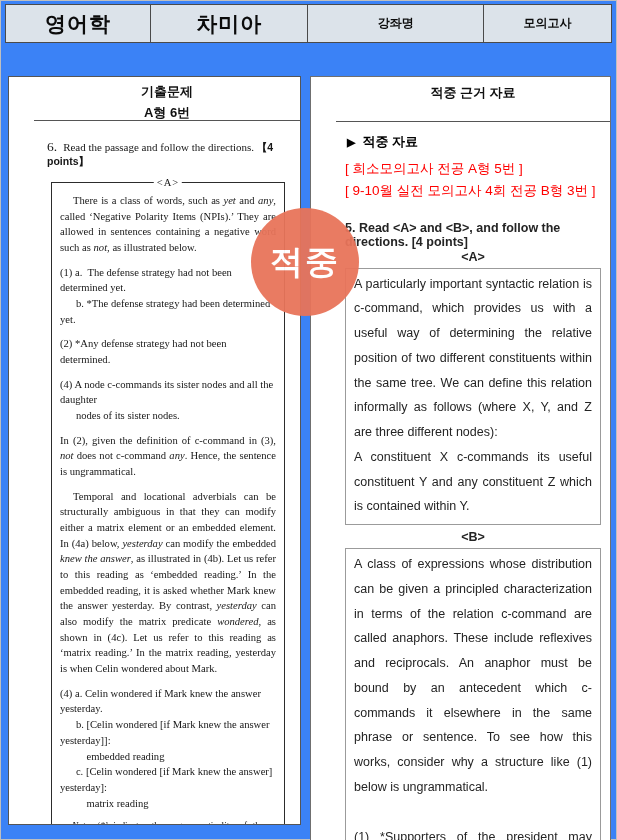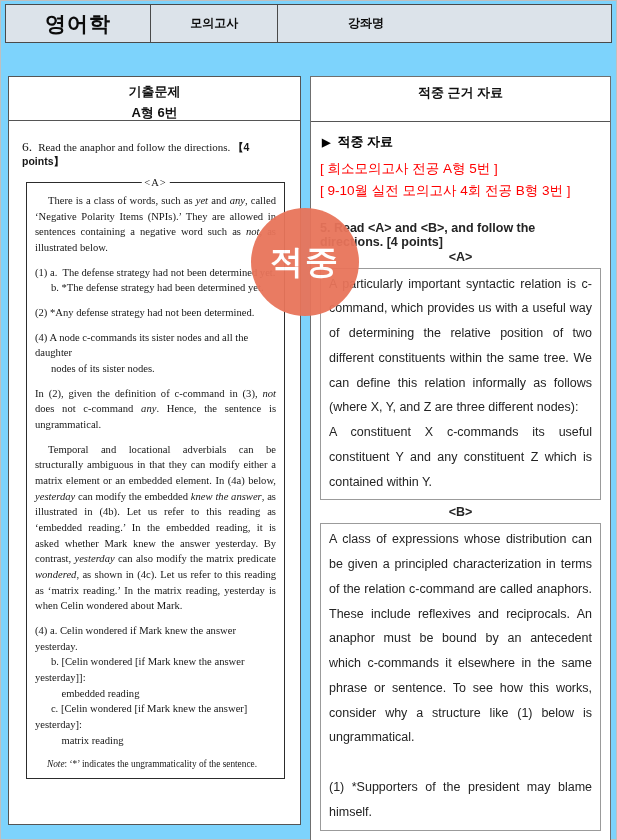--- a/index.html
+++ b/index.html
@@ -1,37 +1,37 @@
 <!DOCTYPE html>
 <html><head>
 <meta charset="utf-8">
 <style>
   * { box-sizing: border-box; margin: 0; padding: 0; }
   html,body { background:#e9e9e9; }
   .page {
-    position: relative; width: 617px; height: 840px; background: #7dd3fc;
+    position: relative; width: 617px; height: 840px; background: #3b82f6;
     overflow: hidden; font-family: "Liberation Sans", sans-serif;
     box-shadow: inset 0 0 0 1px #bfbfbf; margin: 0 auto;
   }
   
   .topbar {
     position: absolute; left: 5px; top: 4px; width: 607px; height: 39px;
     display: flex; border: 1px solid #4a4a4a;
   }
   .topbar .cell {
     display: flex; align-items: center; justify-content: center;
     border-right: 1px solid #4a4a4a; color: #0b0b0b; height: 100%;
   }
   .topbar .cell:last-child { border-right: none; }
   .cell.c1 { width: 24%; } .cell.c2 { width: 26%; }
   .cell.c3 { width: 29%; } .cell.c4 { width: 21%; }
   .cell.big { font-size: 21px; font-weight: 700; letter-spacing: 1px; }
   .cell.small { font-size: 12px; font-weight: 700; }
   
-  .col { position: absolute; top: 76px; background: #fff; overflow: hidden; }
+  .col { position: absolute; top: 76px; background: #fff; overflow: hidden; padding-left: 25px; }
   .col.left  { left: 8px;  width: 293px; height: 749px; border: 1px solid #555; }
   .col.right { left: 310px; width: 301px; height: 790px; border: 1px solid #6f6f6f; }
   .panel-head { border-bottom: 1px solid #555; text-align: center; font-weight: 700; font-size: 13px; color: #101010; }
   .col.left .panel-head { padding: 5px 0 4px; line-height: 1.6; height: 44px; }
   .col.right .panel-head { padding: 7px 0 21px; height: 45px; }
   
   .left-body { padding: 14px 11px 0; font-family: "Liberation Serif", serif; color: #161616; font-size: 10.6px; }
   .qline { font-size: 11px; margin: 4px 0 13px 2px; }
   .qnum { font-size: 13.5px; margin-right: 6px; }
   .pts { font-family: "Liberation Sans", sans-serif; font-weight: 700; font-size: 10.5px; }
@@ -62,32 +62,33 @@
     z-index: 5; opacity: 0.95;
   }
 </style>
 </head>
 <body>
 
 <div class="page">
 
   <div class="topbar" style="background-color: rgb(220, 227, 234);">
     <div class="cell c1 big">영어학</div>
+    <div class="cell c2 big">차미아</div>
+    <div class="cell c3 small">강좌명</div>
     <div class="cell c4 small">모의고사</div>
-    <div class="cell c3 small">강좌명</div>
   </div>
 
   <div class="col left">
     <div class="panel-head">
       <div>기출문제</div>
       <div>A형  6번</div>
     </div>
     <div class="left-body">
       <div class="qline">
-        <span class="qnum">6.</span><span>Read the anaphor and follow the directions.</span>
+        <span class="qnum">6.</span><span>Read the passage and follow the directions.</span>
         <span class="pts">【4 points】</span>
       </div>
 
       <div class="exam-box">
         <span class="box-label">&lt;A&gt;</span>
         <div class="para ind">There is a class of words, such as <i>yet</i> and <i>any</i>, called ‘Negative Polarity Items (NPIs).’ They are allowed in sentences containing a negative word such as <i>not</i>, as illustrated below.</div>
         <div class="ex">(1) a.  The defense strategy had not been determined yet.
       b. *The defense strategy had been determined yet.</div>
         <div class="ex">(2) *Any defense strategy had not been determined.</div>
         <div class="ex">(4) A node c-commands its sister nodes and all the daughter

